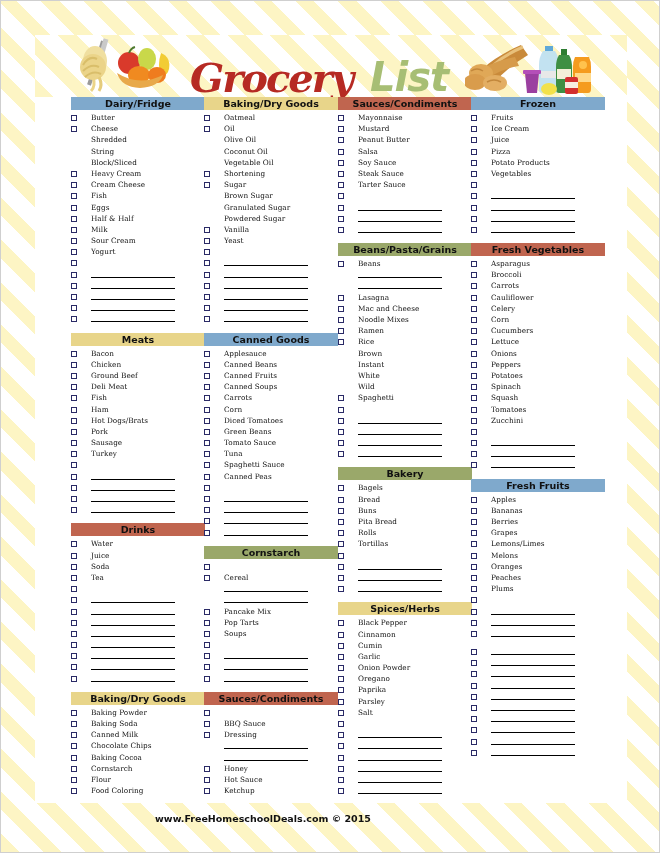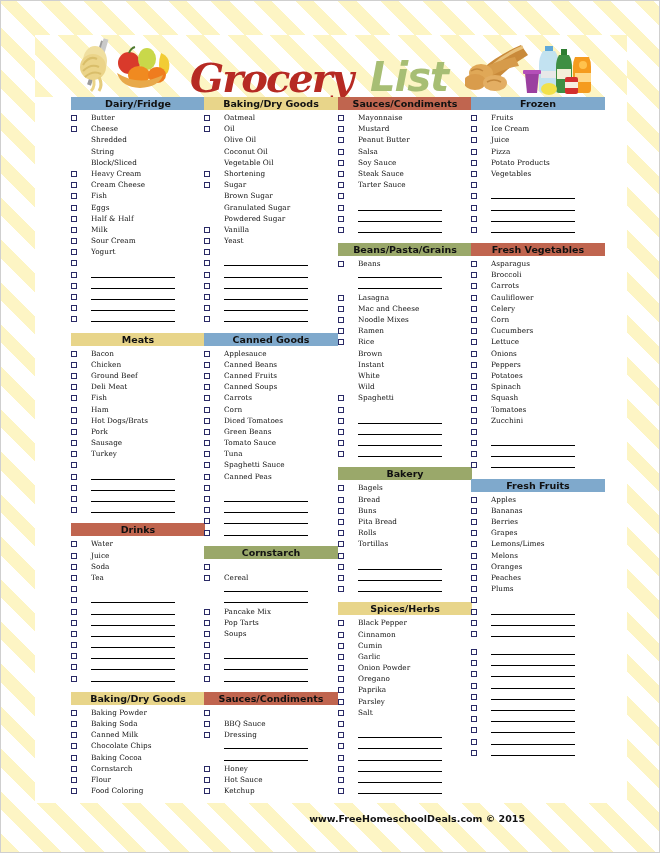--- a/index.html
+++ b/index.html
@@ -143,21 +143,21 @@
     font-family:"DejaVu Sans", sans-serif;
     font-weight:bold;font-style:italic;
     font-size:13px;line-height:14px;
     color:#8FB8D8;
   }
 
   
   .footer{
     position:absolute;
     left:0;top:812px;width:544px;
-    text-align:right;
+    text-align:center;
     padding-right:20px;
     box-sizing:border-box;
     font-family:"DejaVu Sans", sans-serif;
     font-weight:bold;
     font-size:9.5px;
     color:#111111;
   }
 </style>
 </head>
 <body>

